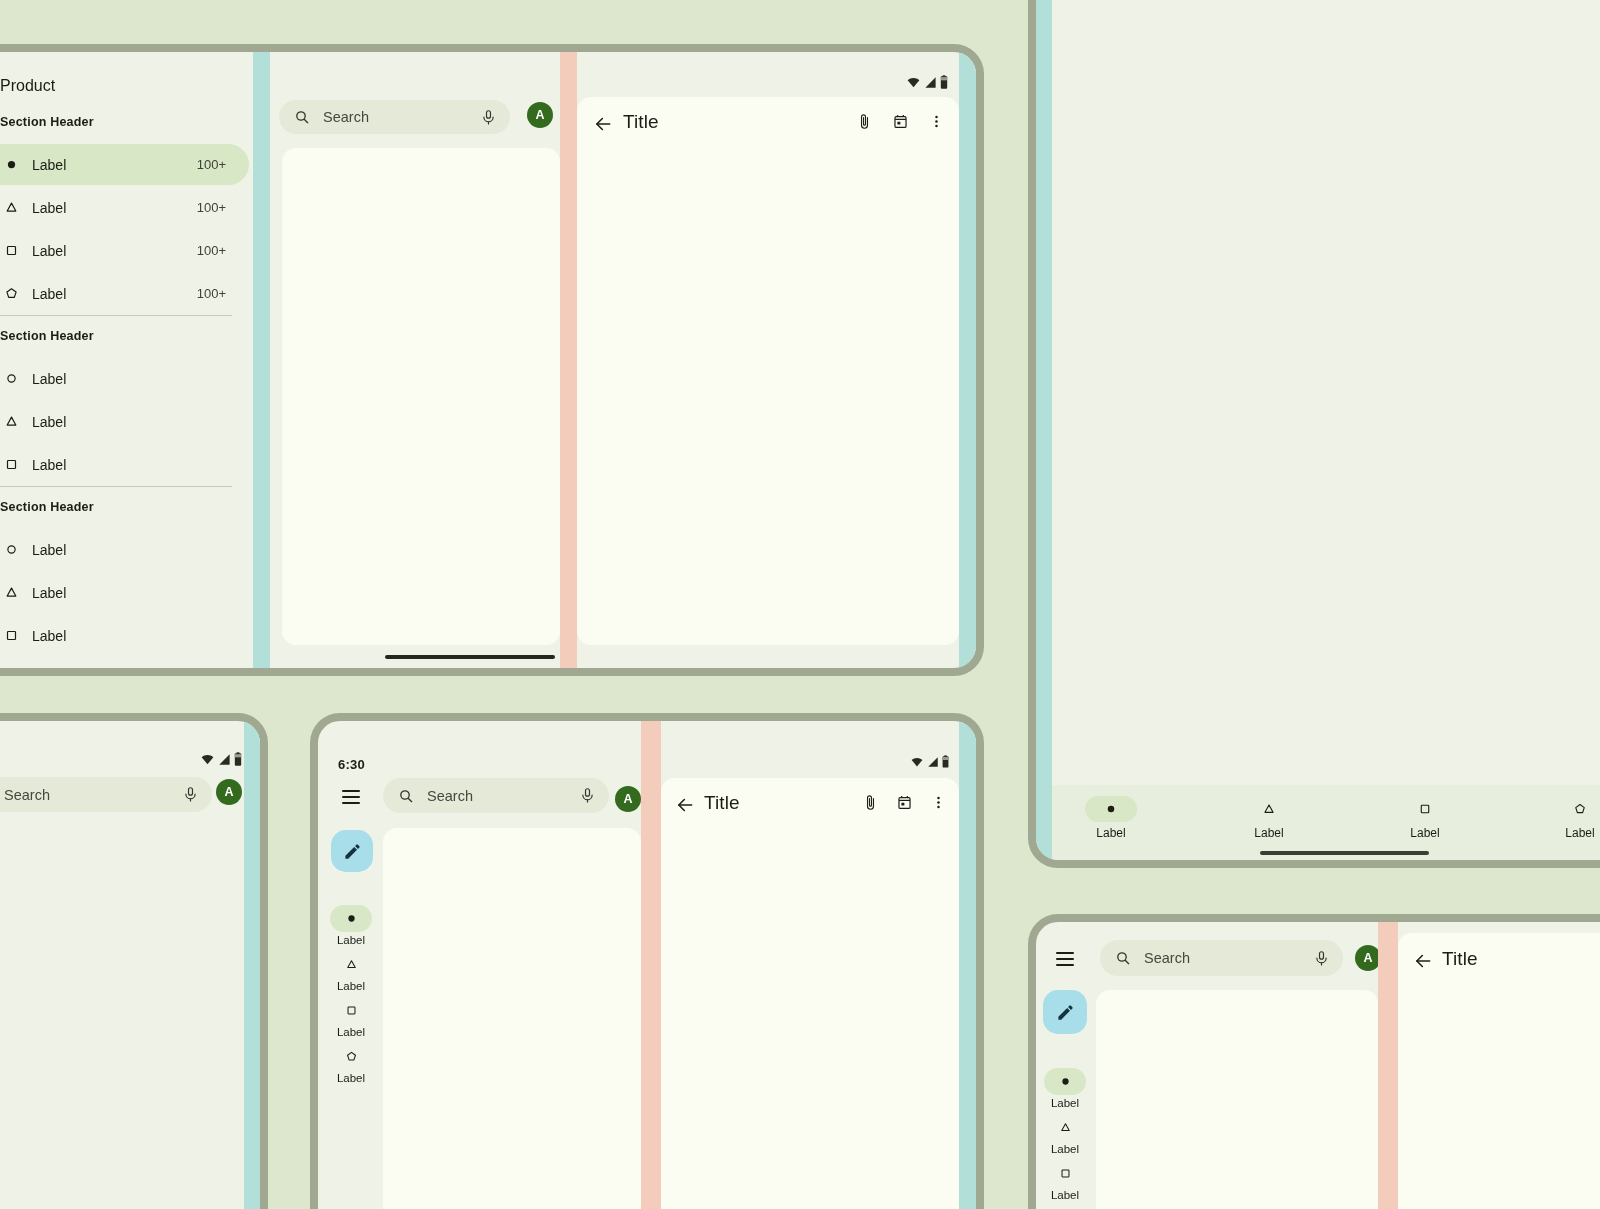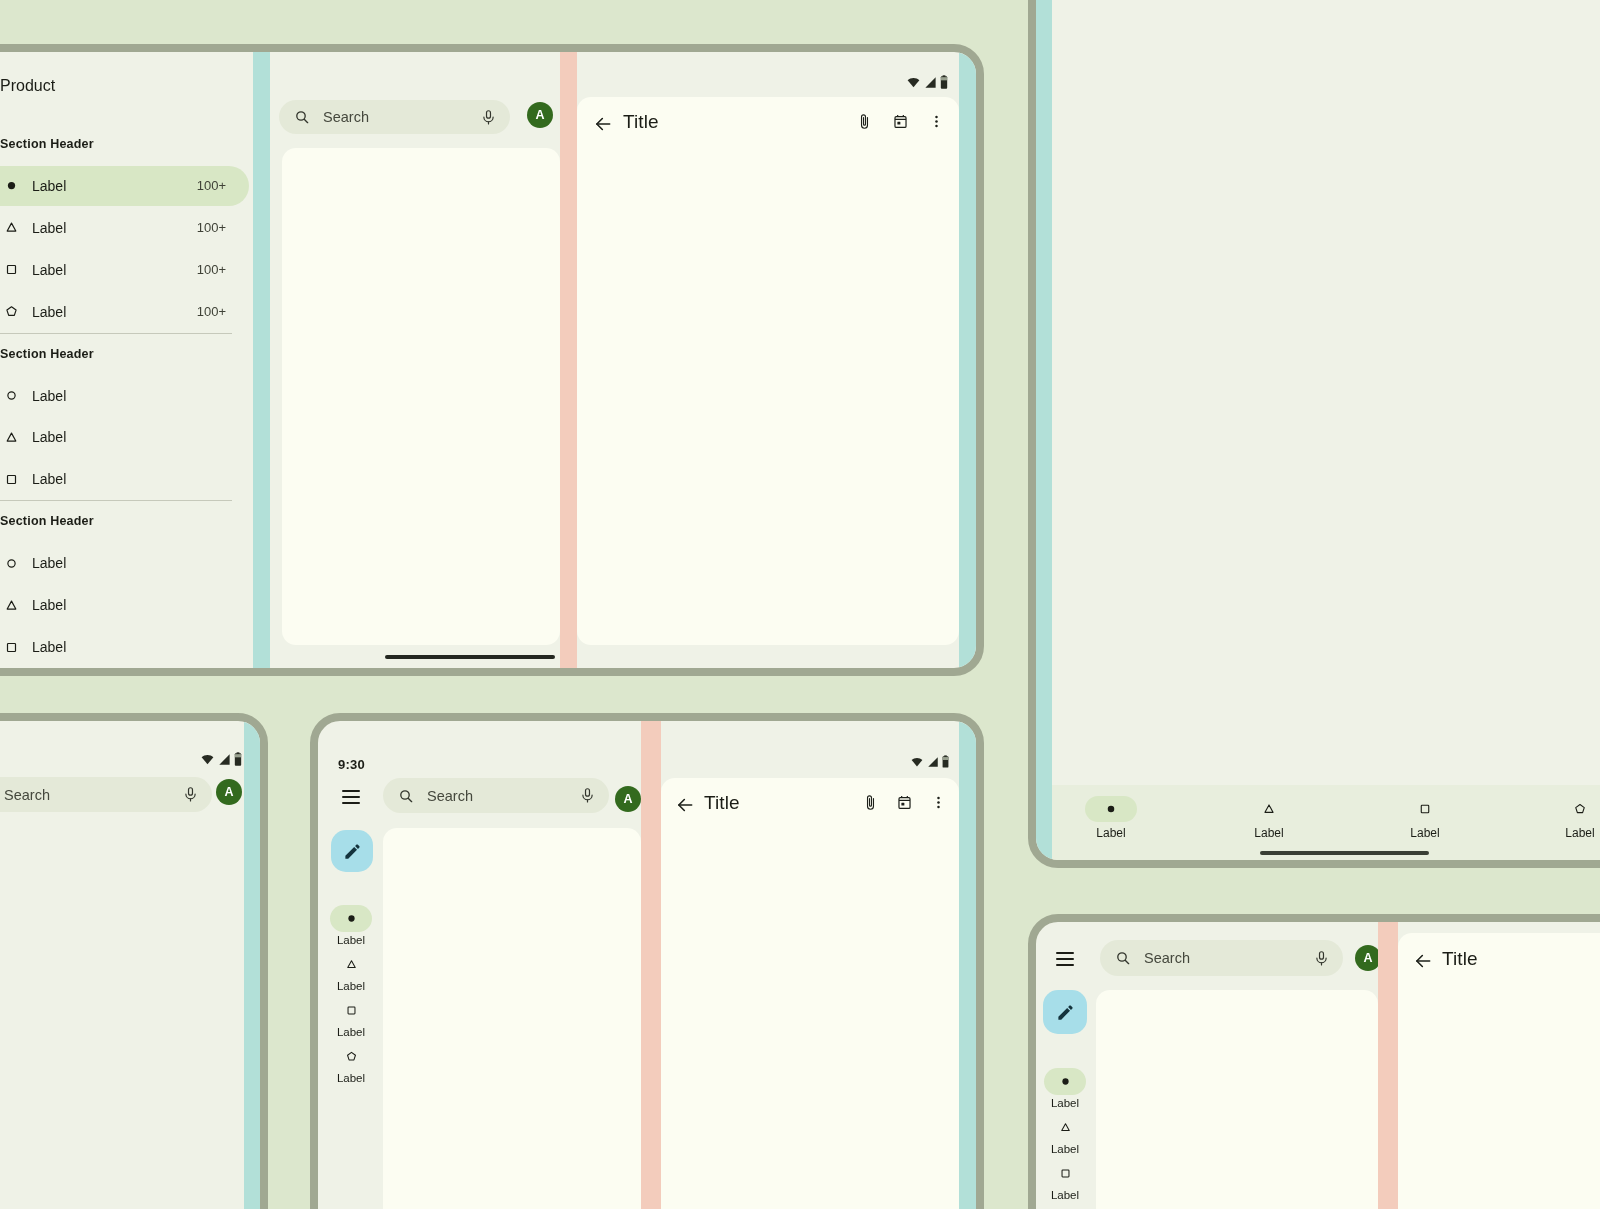--- a/index.html
+++ b/index.html
@@ -21,21 +21,21 @@
     display:flex;align-items:center;justify-content:center;font-size:12.5px;font-weight:700}
   .statusicons{position:absolute;display:flex;align-items:center;gap:3px;color:#272b22}
   .handle{position:absolute;border-radius:2px;background:#232720}
   .fab{position:absolute;background:#a7dee9;border-radius:15px;display:flex;align-items:center;
     justify-content:center;color:#14333d}
   .menu{position:absolute;width:18px;display:flex;flex-direction:column;gap:4px}
   .menu b{height:2px;background:#1b1d16;border-radius:1px}
   .time{position:absolute;font-size:13px;font-weight:700;letter-spacing:.2px}
   
   .drawer{position:absolute;left:0;top:0;width:545px;height:616px;display:flex;flex-direction:column}
-  .d-title{margin:23px 0 38px 292px;font-size:16px;height:22px;line-height:22px}
+  .d-title{margin:23px 0 16px 292px;font-size:16px;height:22px;line-height:22px}
   .d-header{margin:0 0 12px 292px;font-size:12.5px;font-weight:700;height:18px;line-height:18px;letter-spacing:.2px}
   .d-row{position:relative;height:43px;display:flex;align-items:center;
     padding:0 27px 0 295px;box-sizing:border-box}
   .d-pill{position:absolute;left:210px;right:4px;top:1px;bottom:1px;background:#d8e7c5;border-radius:21px}
   .d-ic{position:relative;width:16px;height:16px;display:flex;align-items:center;justify-content:center;color:#1b1d16}
   .d-label{position:relative;margin-left:13px;font-size:14px;font-weight:500}
   .d-badge{position:relative;margin-left:auto;font-size:13px;color:#3f4237}
   .d-div{height:1px;background:#c6c9bb;margin:0 21px 11px 292px}
   
   .tb-arrow{position:absolute;width:20px;height:20px;color:#1d201a}
@@ -303,21 +303,21 @@
             <path d="M5.5 11.5a6.5 6.5 0 0 0 13 0"></path>
             <path d="M12 18v3.2"></path>
           </svg>
         </span>
     </div>
     <div class="avatar" style="left:608px;top:58px;width:26px;height:26px">A</div>
     <div class="stripe teal" style="left:636px;width:16px;height:684px"></div>
   </div>
 
   <div class="frame" style="left:310px;top:713px;width:674px;height:700px">
-    <div class="time" style="left:20px;top:36px">9:30</div>
+    <div class="time" style="left:20px;top:36px">6:30</div>
 
     <div class="menu" style="left:24px;top:69px">
         <b></b>
         <b></b>
         <b></b>
       </div>
 
     <div class="search" style="left:65px;top:57px;width:226px;height:35px">
       <span class="s-mag">
           <svg viewBox="0 0 24 24" width="16" height="16" fill="none" stroke="currentColor" stroke-width="2">

